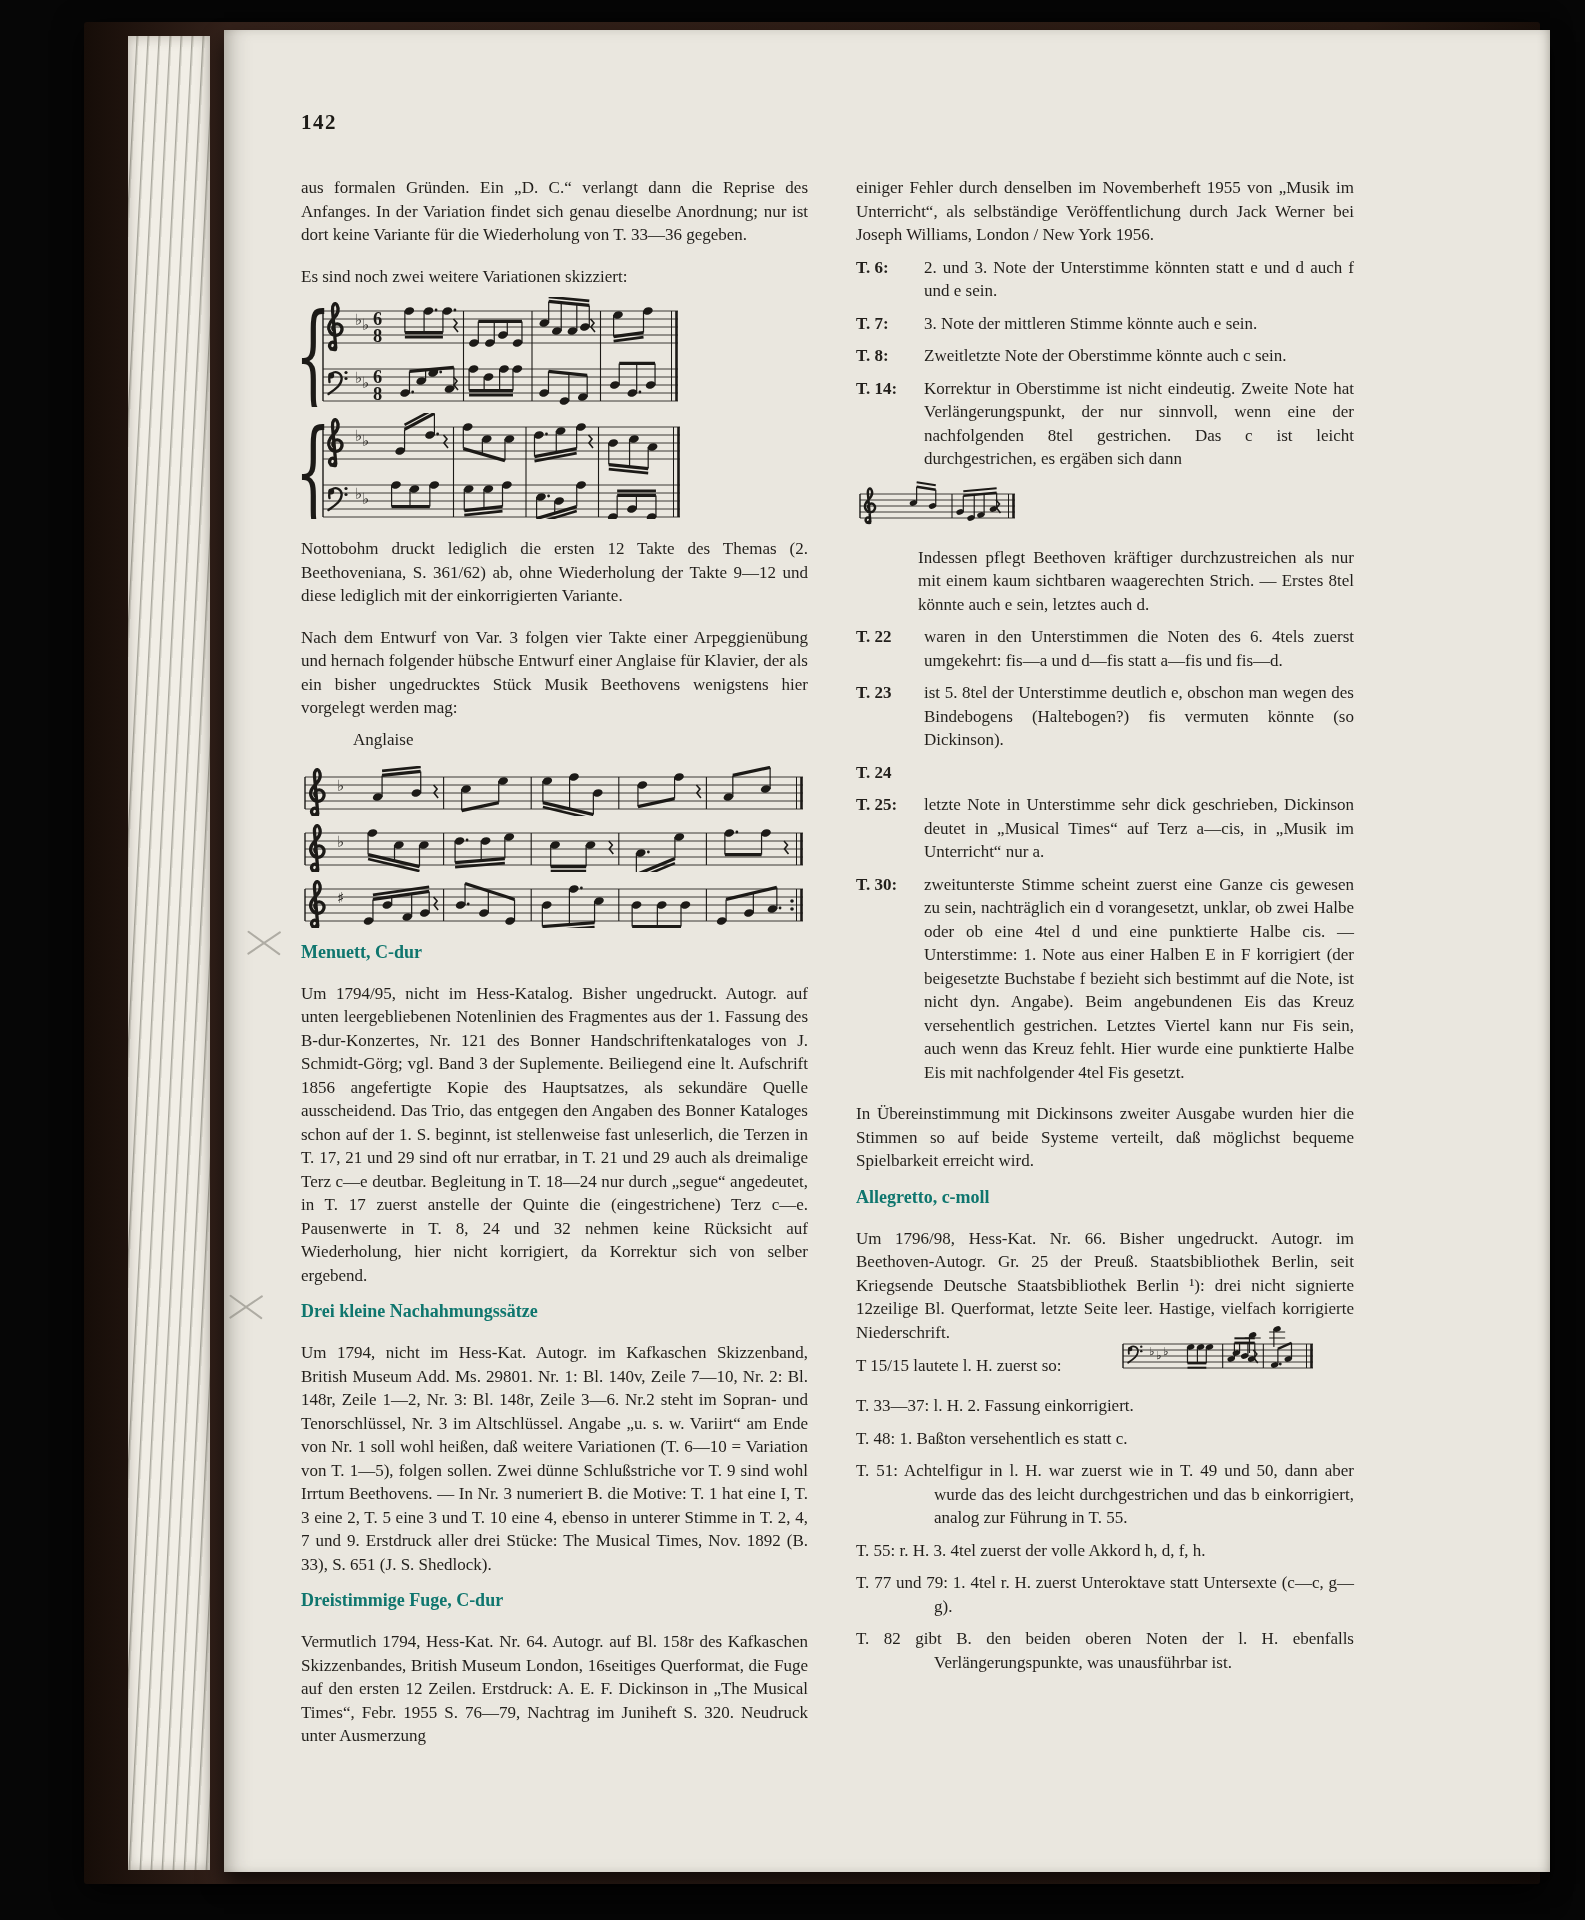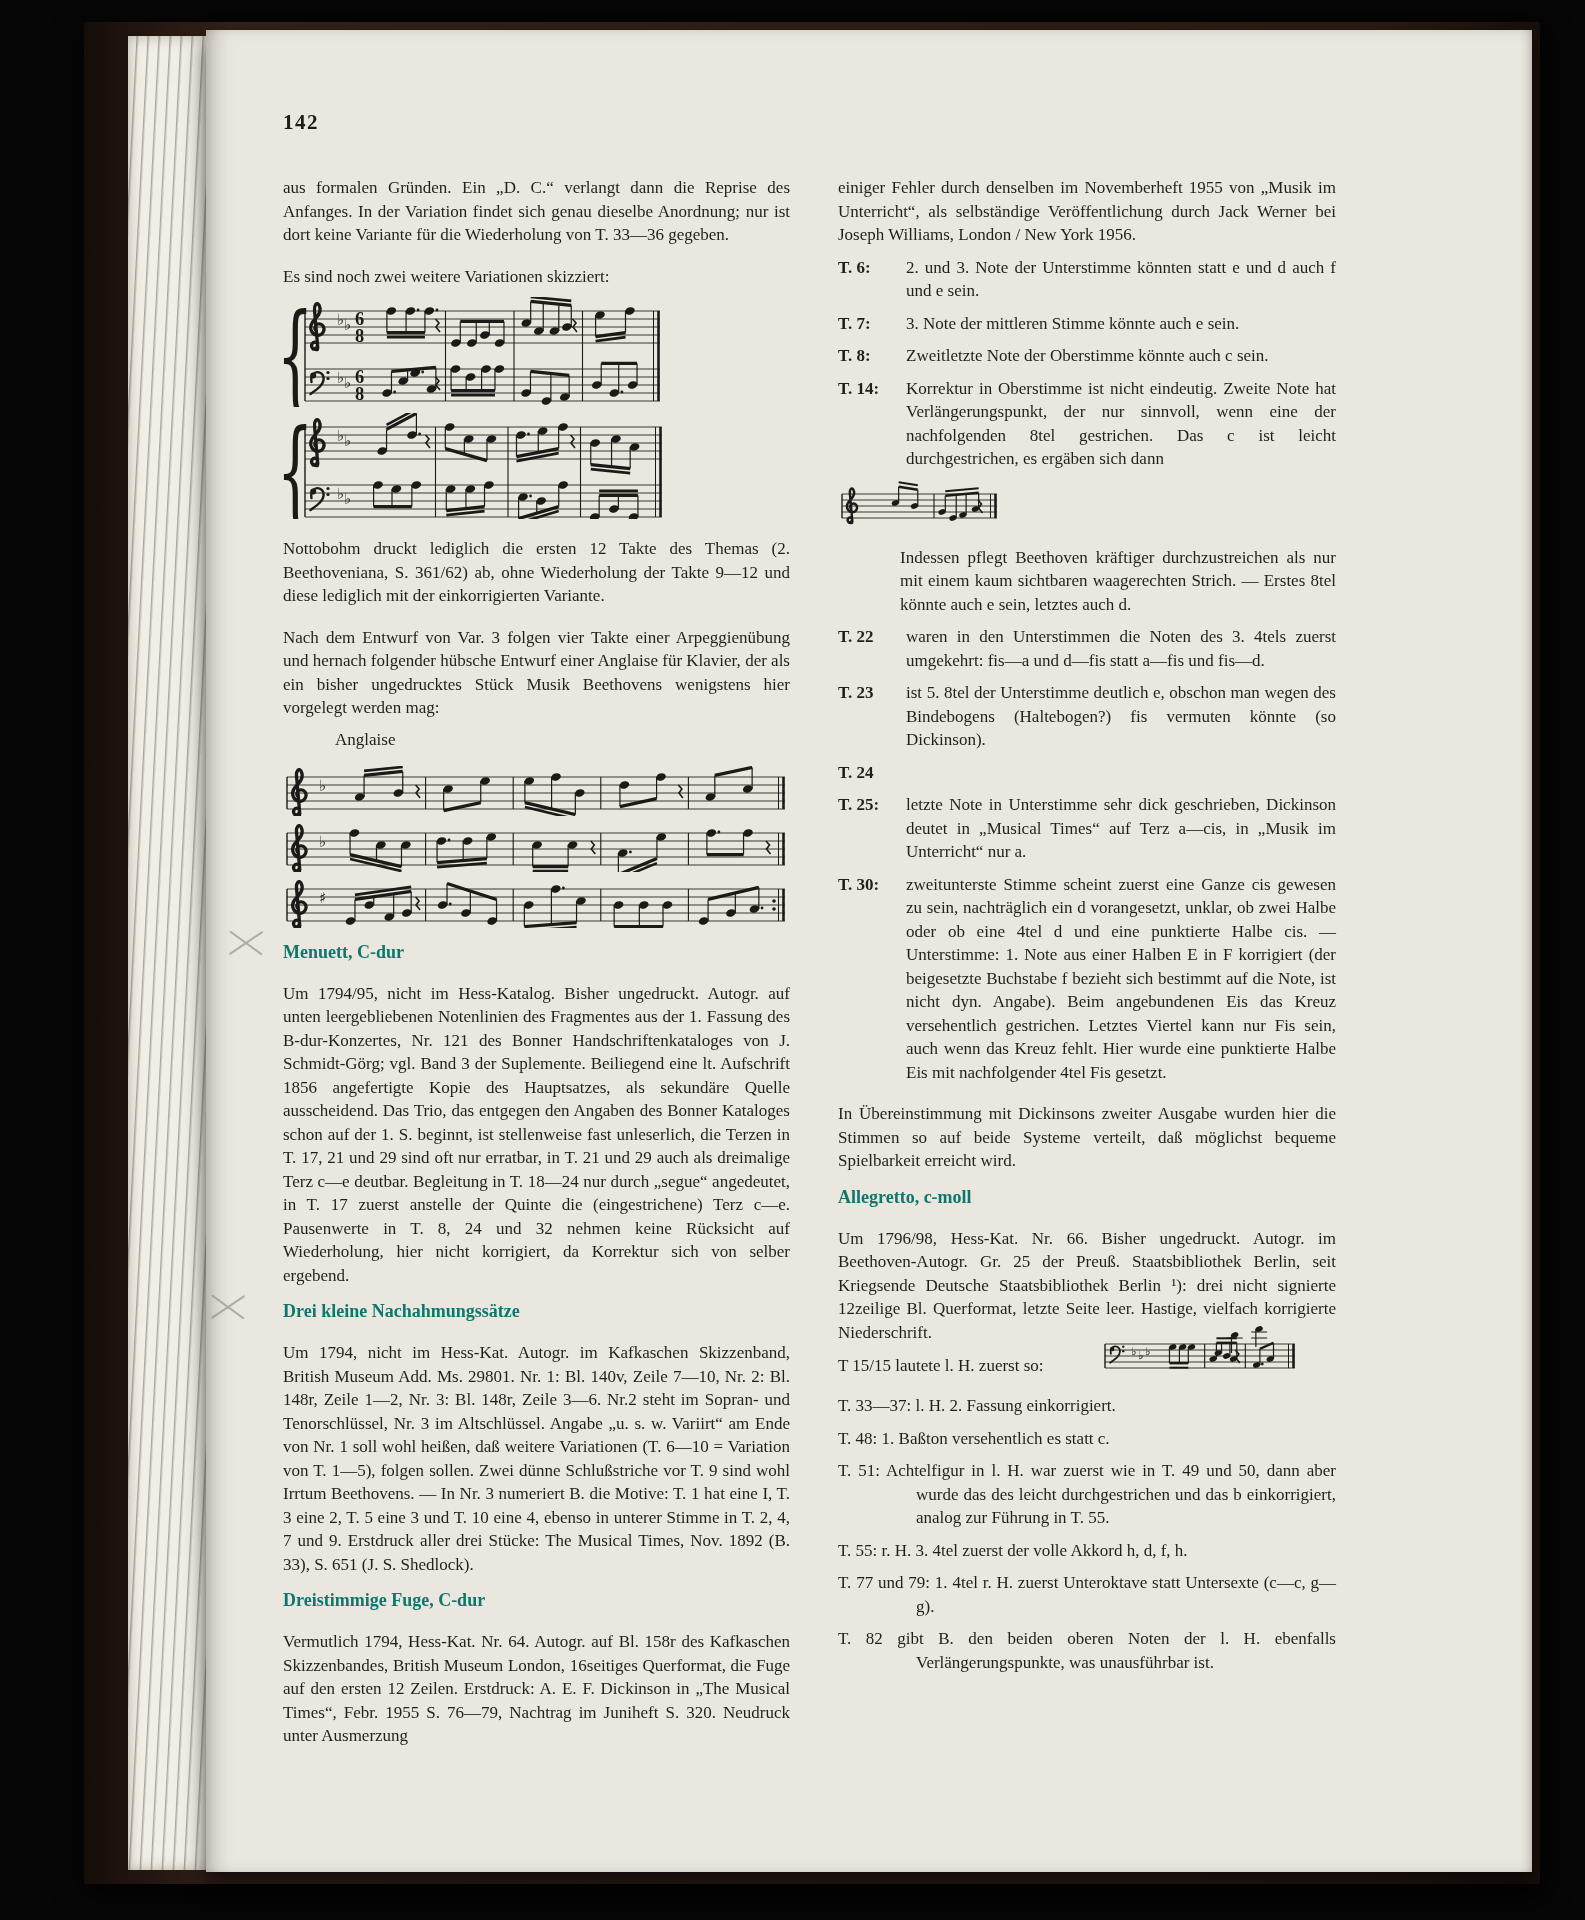--- a/index.html
+++ b/index.html
@@ -3,21 +3,21 @@
 <meta charset="utf-8">
 <style>
   html,body{margin:0;padding:0;width:1585px;height:1920px;background:#060606;overflow:hidden;}
   .scene{position:absolute;inset:0;width:1585px;height:1920px;}
   .book-cover{position:absolute;left:84px;top:22px;width:1456px;height:1862px;border-radius:3px;
     background:linear-gradient(90deg,#160d08,#33211a 10%,#2b1b13 88%,#190f0a);
     box-shadow:0 8px 30px rgba(0,0,0,.8);}
   .page-stack{position:absolute;left:128px;top:36px;width:82px;height:1834px;
     background:repeating-linear-gradient(93deg,#f1eee6 0px,#f1eee6 8px,#a9a79d 9px,#cfcdc3 10px,#e6e3da 11px);
     box-shadow:inset 0 0 14px rgba(70,60,50,.35);}
-  .page{position:absolute;left:206px;top:30px;width:1326px;height:1842px;background:#eae7df;
+  .page{position:absolute;left:224px;top:30px;width:1326px;height:1842px;background:#eae7df;
     box-shadow:inset 16px 0 24px -16px rgba(60,55,45,.55), inset -7px 0 12px -7px rgba(60,55,45,.45), 0 12px 20px rgba(0,0,0,.65);}
   .page-number{position:absolute;left:77px;top:80px;font:bold 21px "Liberation Serif",serif;letter-spacing:1.5px;color:#1d1b17;}
   .col{position:absolute;top:128px;color:#221f1b;}
   .col-left{left:77px;width:507px;}
   .col-right{left:632px;width:498px;}
   p.body{font:17px/23.5px "Liberation Serif",serif;text-align:justify;margin:18px 0 9px 0;}
   h3.head{font:bold 18px/24px "Liberation Serif",serif;margin:12px 0 2px 0;color:#0f766e;}
   .anglaise-label{font:17px/22px "Liberation Serif",serif;margin:0 0 15px 52px;}
   svg.music{display:block;margin:4px 0 6px 0;}
   .t-entry{display:flex;font:17px/23.5px "Liberation Serif",serif;margin:0 0 9px 0;}
@@ -474,21 +474,21 @@
           <line x1="140.644" y1="29" x2="140.644" y2="12.799999999999997" stroke="#1c1a17" stroke-width="1.2"></line>
           <line x1="107.30199999999999" y1="15.799999999999997" x2="140.644" y2="12.799999999999997" stroke="#1c1a17" stroke-width="2.4"></line>
           <line x1="107.30199999999999" y1="11.299999999999997" x2="140.644" y2="8.299999999999997" stroke="#1c1a17" stroke-width="2"></line>
           <path d="M140 20 l3.5 4 l-3 4 l4 5" stroke="#1c1a17" stroke-width="1.6" fill="none"></path>
         </svg>
 
       <p class="body indent">Indessen pflegt Beethoven kräftiger durchzustreichen als nur mit einem kaum sichtbaren waagerechten Strich. — Erstes 8tel könnte auch e sein, letztes auch d.</p>
 
       <div class="t-entry">
         <span class="t-label">T. 22</span>
-        <div class="t-text">waren in den Unterstimmen die Noten des 3. 4tels zuerst umgekehrt: fis—a und d—fis statt a—fis und fis—d.</div>
+        <div class="t-text">waren in den Unterstimmen die Noten des 6. 4tels zuerst umgekehrt: fis—a und d—fis statt a—fis und fis—d.</div>
       </div>
       <div class="t-entry">
         <span class="t-label">T. 23</span>
         <div class="t-text">ist 5. 8tel der Unterstimme deutlich e, obschon man wegen des Bindebogens (Haltebogen?) fis vermuten könnte (so Dickinson).</div>
       </div>
       <div class="t-entry">
         <span class="t-label">T. 24</span>
       </div>
       <div class="t-entry">
         <span class="t-label">T. 25:</span>

